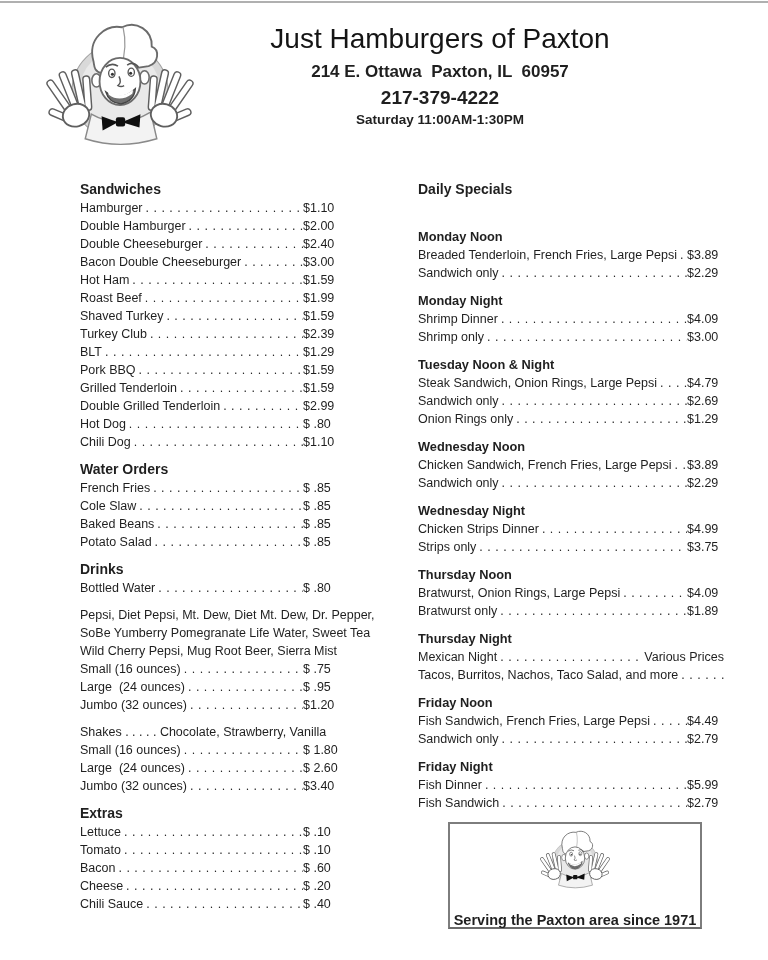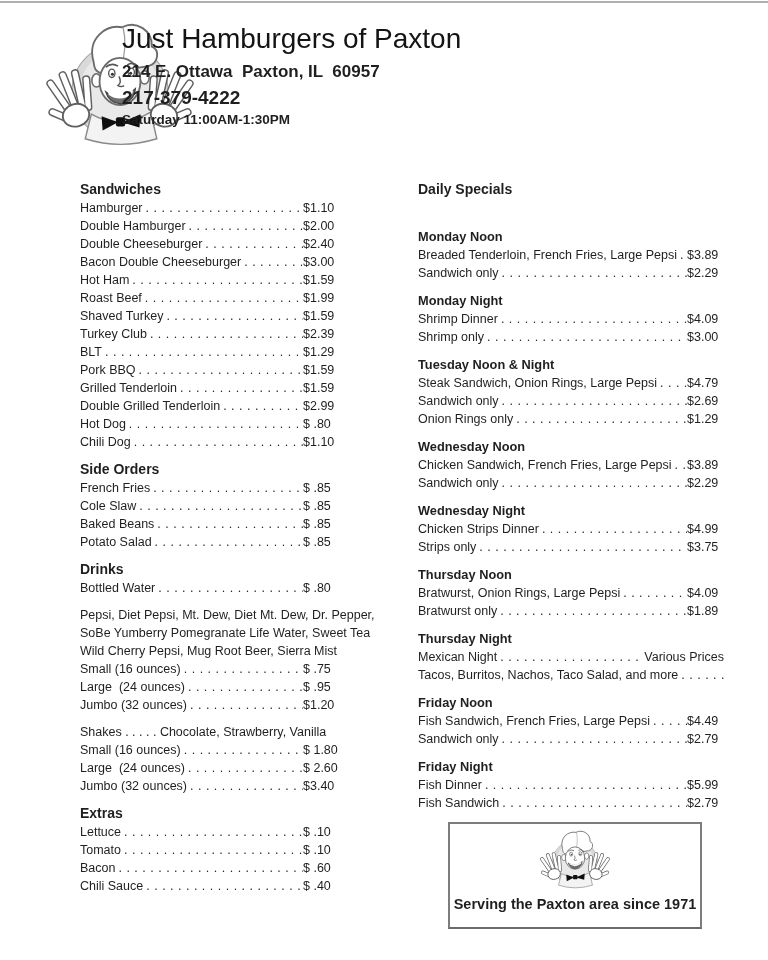--- a/index.html
+++ b/index.html
@@ -1,20 +1,20 @@
 <!DOCTYPE html>
 <html style="--ink: #1f1f1f; --rule: #b0b0b0; --box_border: #7d7d7d;"><head>
 <meta charset="utf-8">
 <style>
   html,body{margin:0;padding:0;background:#fff;}
   body{width:768px;height:960px;position:relative;overflow:hidden;
        font-family:"Liberation Sans",sans-serif;color:#1f1f1f;}
   .top-rule{position:absolute;top:1px;left:0;width:768px;height:2px;background:#b0b0b0;}
   
-  .head-text{position:absolute;left:122px;right:10px;top:22px;text-align:left;}
+  .head-text{position:absolute;left:122px;right:10px;top:22px;text-align:center;}
   .head-text>div{white-space:pre;}
   .title{font-size:28px;font-weight:400;color:#141414;line-height:34px;}
   .address{font-size:17px;font-weight:700;margin-top:6px;}
   .phone{font-size:19px;font-weight:700;margin-top:5px;}
   .hours{font-size:13.5px;font-weight:700;margin-top:7px;}
   .hours.second{margin-top:3px;}
   .logo-lg{position:absolute;left:38px;top:16px;}
   .logo-lg svg{width:164px;height:135px;}
   
   .col{position:absolute;top:180px;}
@@ -31,21 +31,21 @@
   .col-right .menu-row .price{min-width:37px;}
   .block{margin-top:9px;}
   .block:first-child{margin-top:0;}
   .special{margin-top:10px;}
   .special.first{margin-top:29px;}
   
   .footer-box{margin:10px 0 0 30px;width:250px;height:100px;border:2px solid #7d7d7d;
               border-bottom-color:#6a6a6a;display:flex;flex-direction:column;align-items:center;
               justify-content:flex-start;padding-top:3px;box-sizing:content-box;background:#fff;}
   .logo-sm svg{width:78px;height:64px;}
-  .tagline{font-size:14.5px;font-weight:700;margin-top:1px;white-space:pre;}
+  .tagline{font-size:14.5px;font-weight:700;margin-top:17px;white-space:pre;}
   .hidden-defs{position:absolute;width:0;height:0;overflow:hidden;}
 </style>
 </head>
 <body>
 
 <svg class="hidden-defs" aria-hidden="true">
   <defs>
     <symbol id="mascot" viewBox="0 0 160 132">
       <circle cx="80" cy="74" r="47" fill="#d9d9d9" stroke="#a3a3a3" stroke-width="1"></circle>
       <circle cx="80" cy="72" r="39" fill="#e9e9e9"></circle>
@@ -183,21 +183,21 @@
         <span class="leader"></span>
         <span class="price">$ .80</span>
       </div>
       <div class="menu-row">
         <span class="name">Chili Dog</span>
         <span class="leader"></span>
         <span class="price">$1.10</span>
       </div>
     </div>
     <div class="block">
-      <div class="sec-heading">Side Orders</div>
+      <div class="sec-heading">Water Orders</div>
       <div class="menu-row">
         <span class="name">French Fries</span>
         <span class="leader"></span>
         <span class="price">$ .85</span>
       </div>
       <div class="menu-row">
         <span class="name">Cole Slaw</span>
         <span class="leader"></span>
         <span class="price">$ .85</span>
       </div>
@@ -267,20 +267,25 @@
       </div>
       <div class="menu-row">
         <span class="name">Tomato</span>
         <span class="leader"></span>
         <span class="price">$ .10</span>
       </div>
       <div class="menu-row">
         <span class="name">Bacon</span>
         <span class="leader"></span>
         <span class="price">$ .60</span>
+      </div>
+      <div class="menu-row">
+        <span class="name">Cheese</span>
+        <span class="leader"></span>
+        <span class="price">$ .20</span>
       </div>
       <div class="menu-row">
         <span class="name">Chili Sauce</span>
         <span class="leader"></span>
         <span class="price">$ .40</span>
       </div>
     </div>
   </div>
 
 <div class="col col-right">

